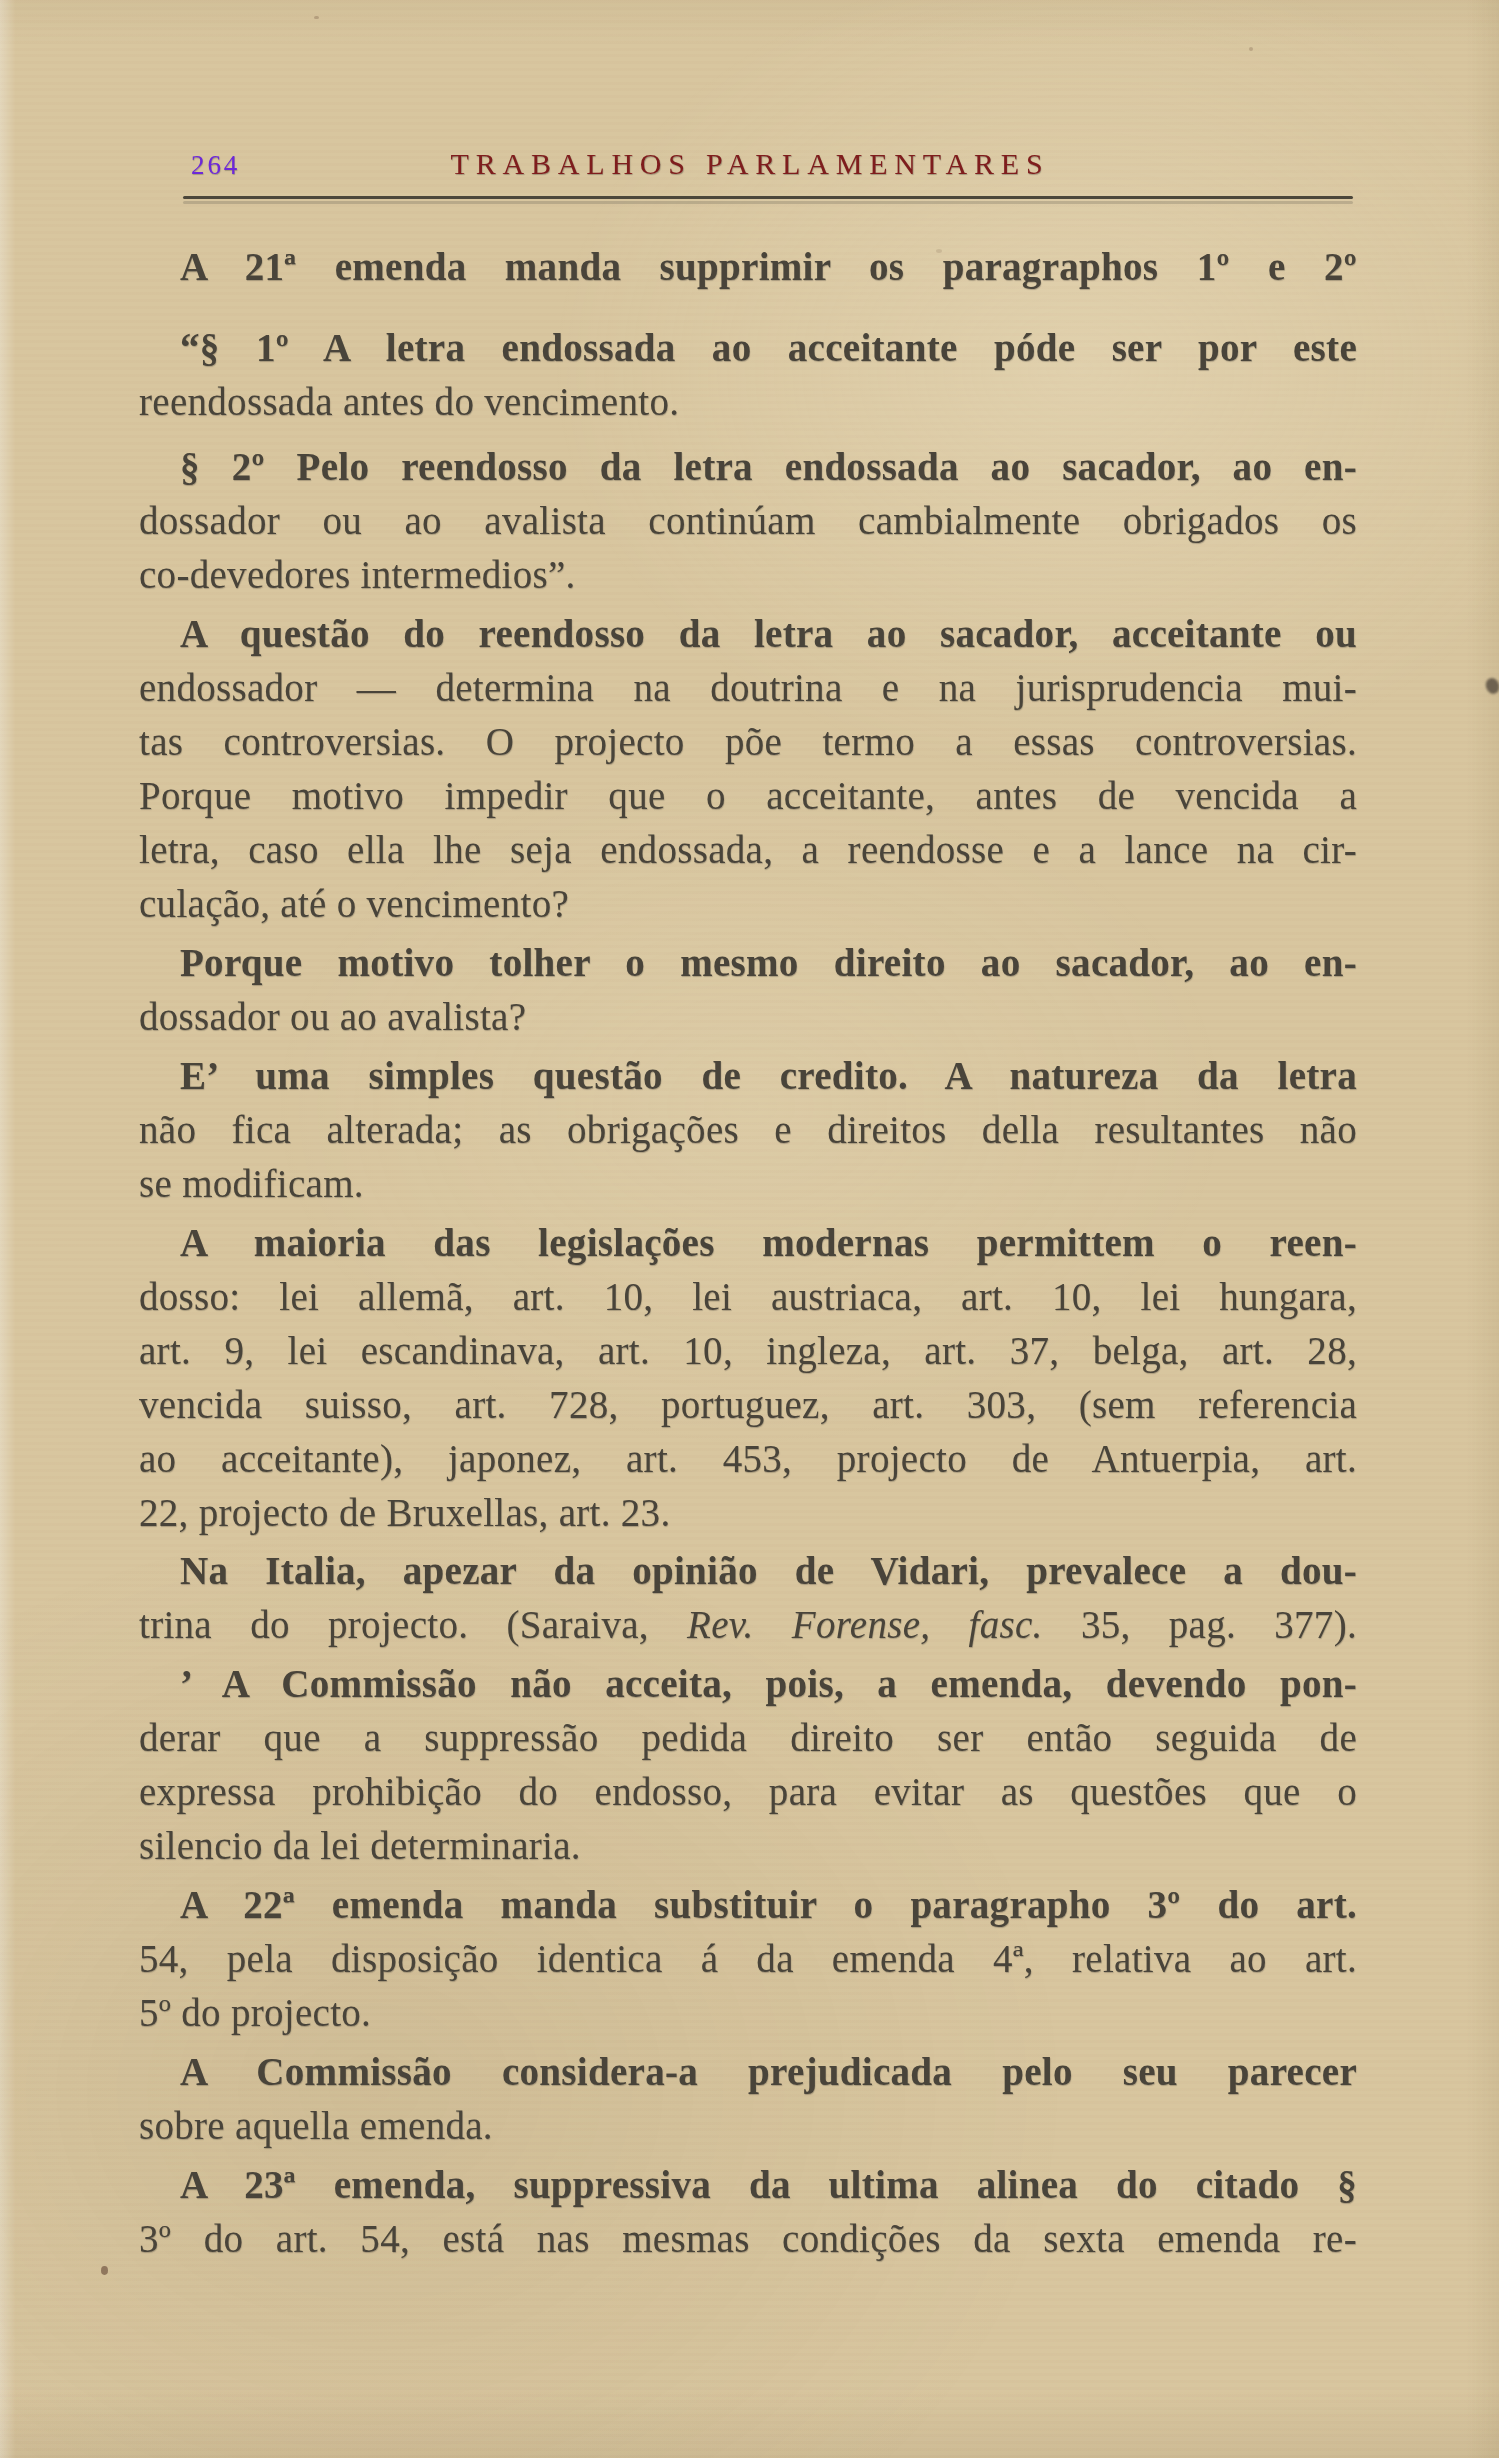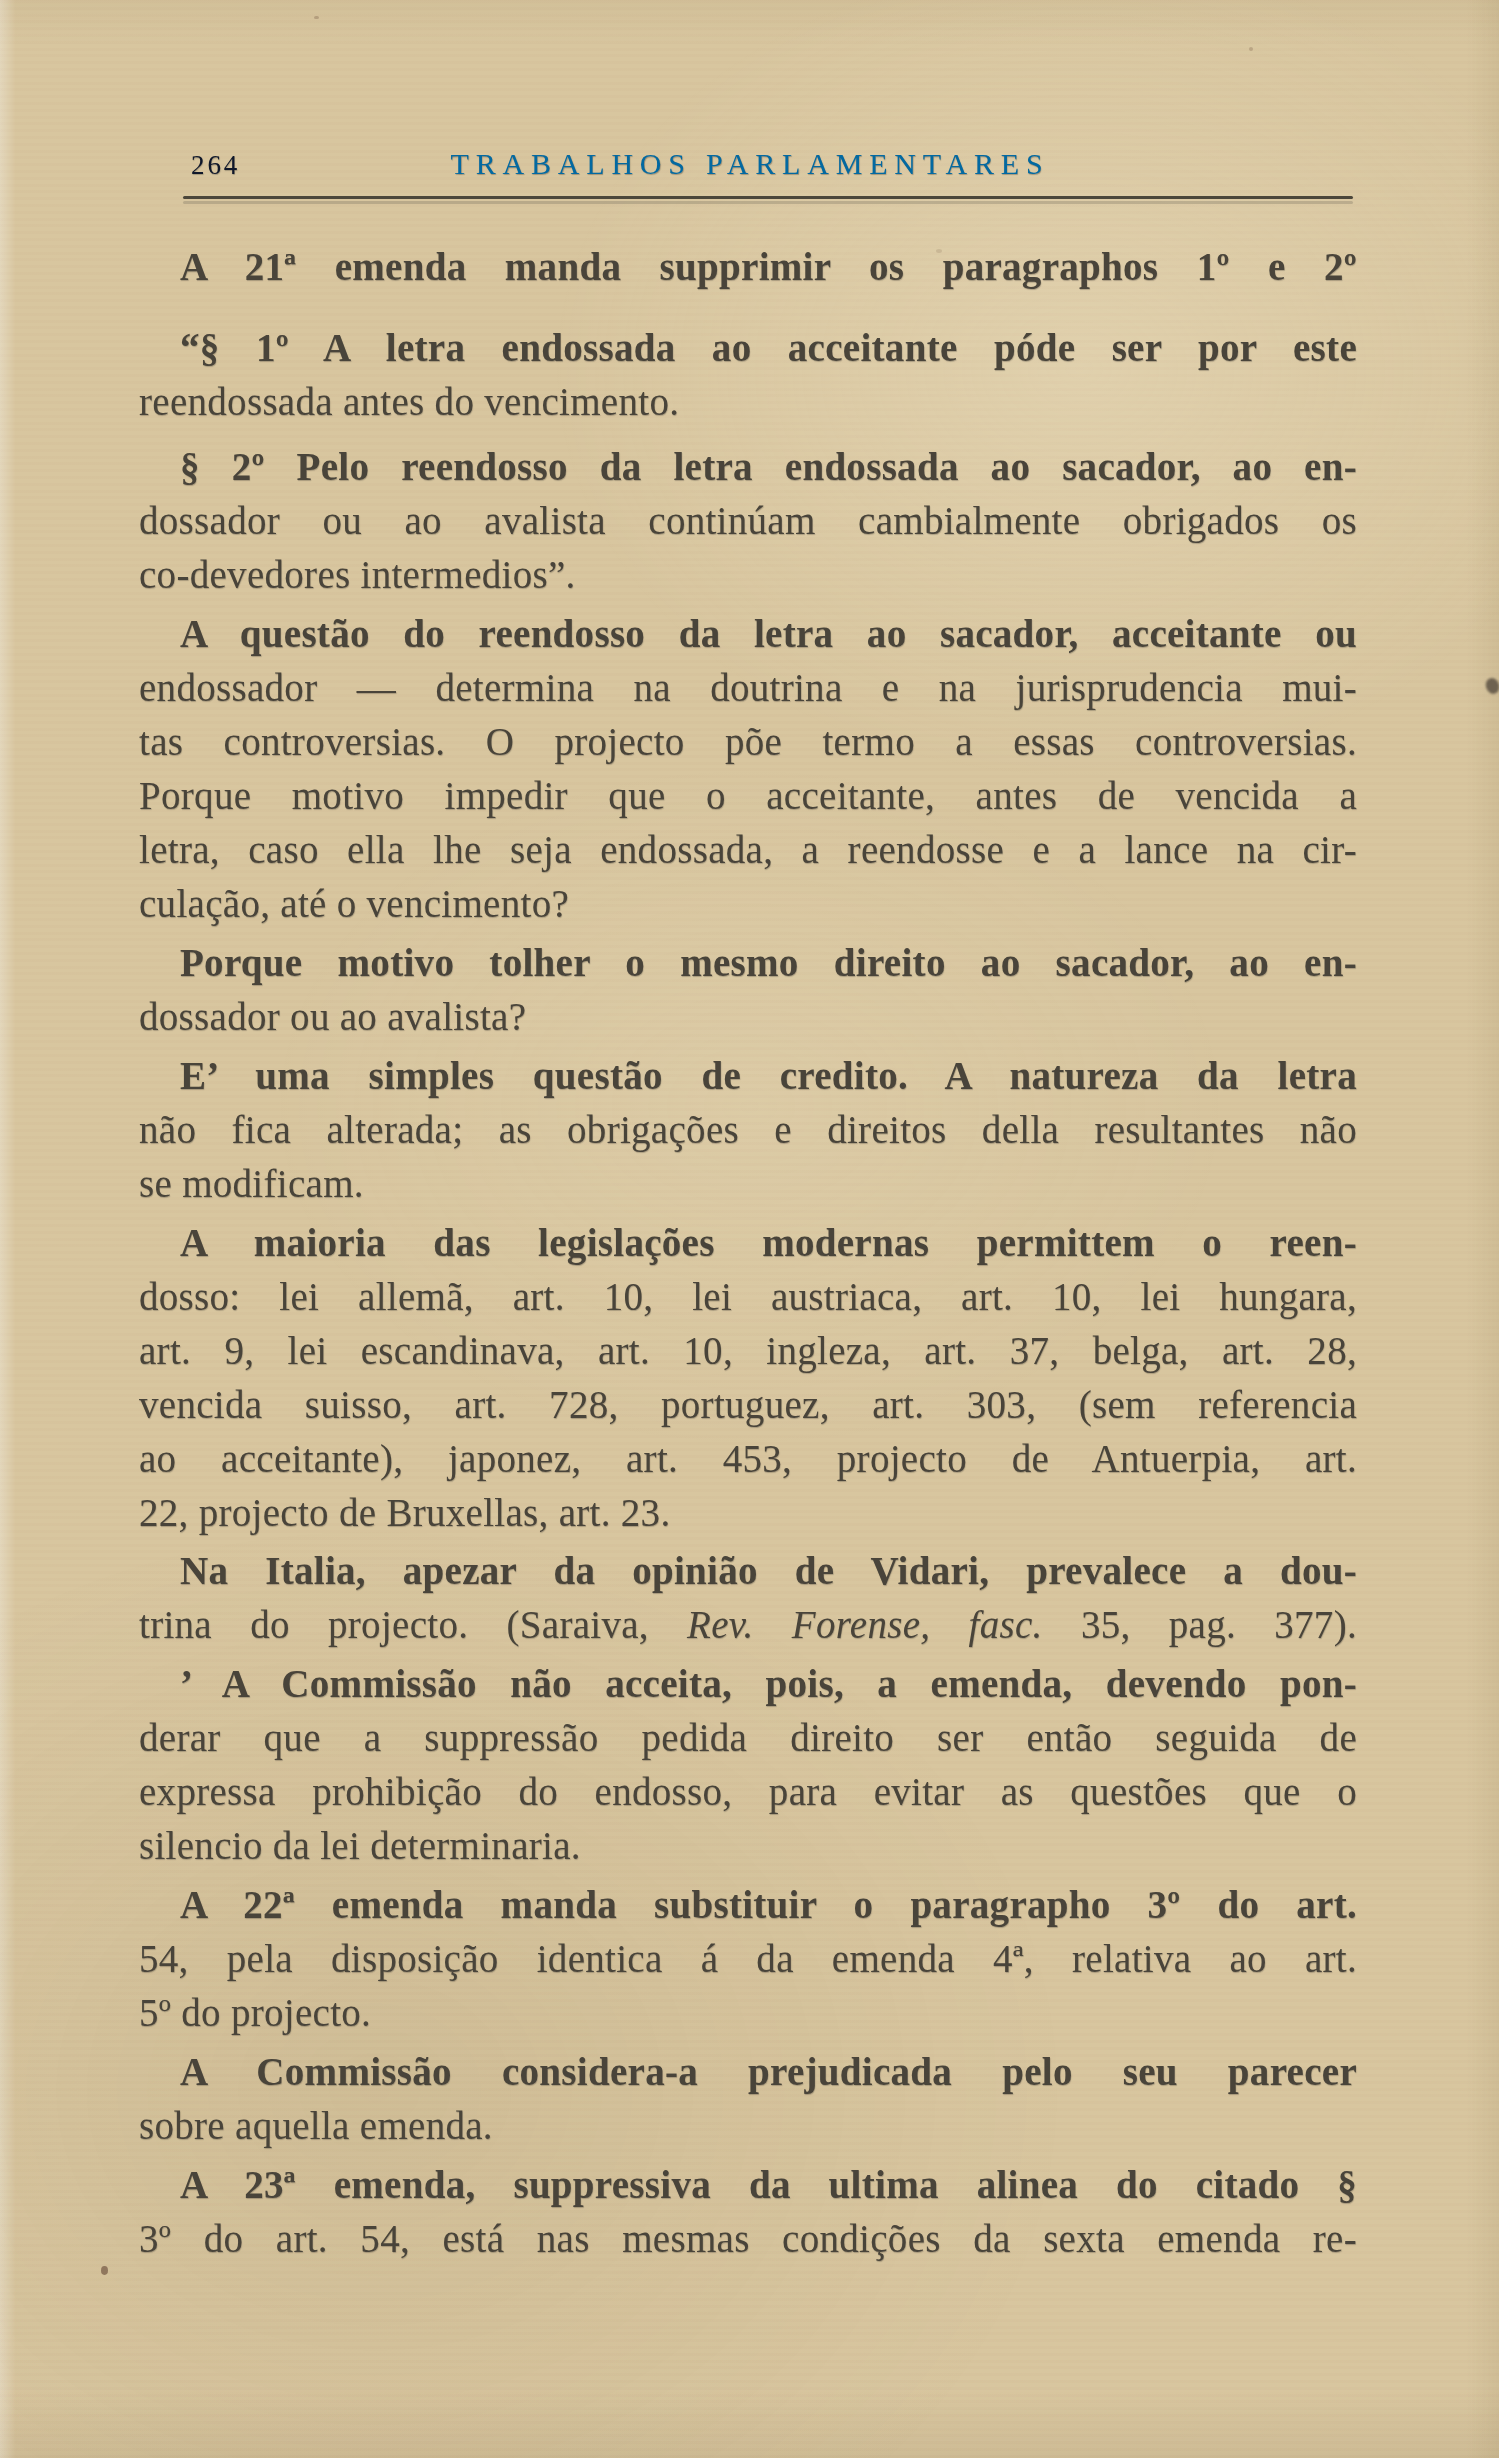--- a/index.html
+++ b/index.html
@@ -17,27 +17,27 @@
       linear-gradient(180deg, rgba(130,110,70,0.07) 0px, rgba(130,110,70,0) 45px),
       linear-gradient(0deg, rgba(120,100,65,0.11) 0px, rgba(120,100,65,0) 68px),
       repeating-linear-gradient(180deg, rgba(90,75,45,0.015) 0 2.9px, rgba(255,255,255,0.012) 2.9px 6.8px);
     font-family: "Liberation Serif", "DejaVu Serif", serif;
     color: #49443a;
   }
   .page { position: absolute; inset: 0; }
 
   .pagenum {
     position: absolute; left: 191px; top: 150px;
-    font-size: 27px; letter-spacing: 2.9px; color: #0f172a;
+    font-size: 27px; letter-spacing: 2.9px; color: #6d28d9;
     text-shadow: 0.5px 0.5px 0.8px rgba(73,68,58,0.35);
   }
   .running-title {
     position: absolute; left: 0; top: 147px; width: 100%;
     text-align: center;
-    font-size: 30px; letter-spacing: 6.8px; color: #0369a1;
+    font-size: 30px; letter-spacing: 6.8px; color: #7f1d1d;
     text-shadow: 0.6px 0.6px 0.9px rgba(73,68,58,0.40);
   }
   .rule {
     position: absolute; left: 183px; top: 196px;
     width: 1170px; height: 2.9px;
     background: #4b463a;
     box-shadow: 0 4.9px 0 rgba(75,70,58,0.22);
     border-radius: 2px;
   }
 

